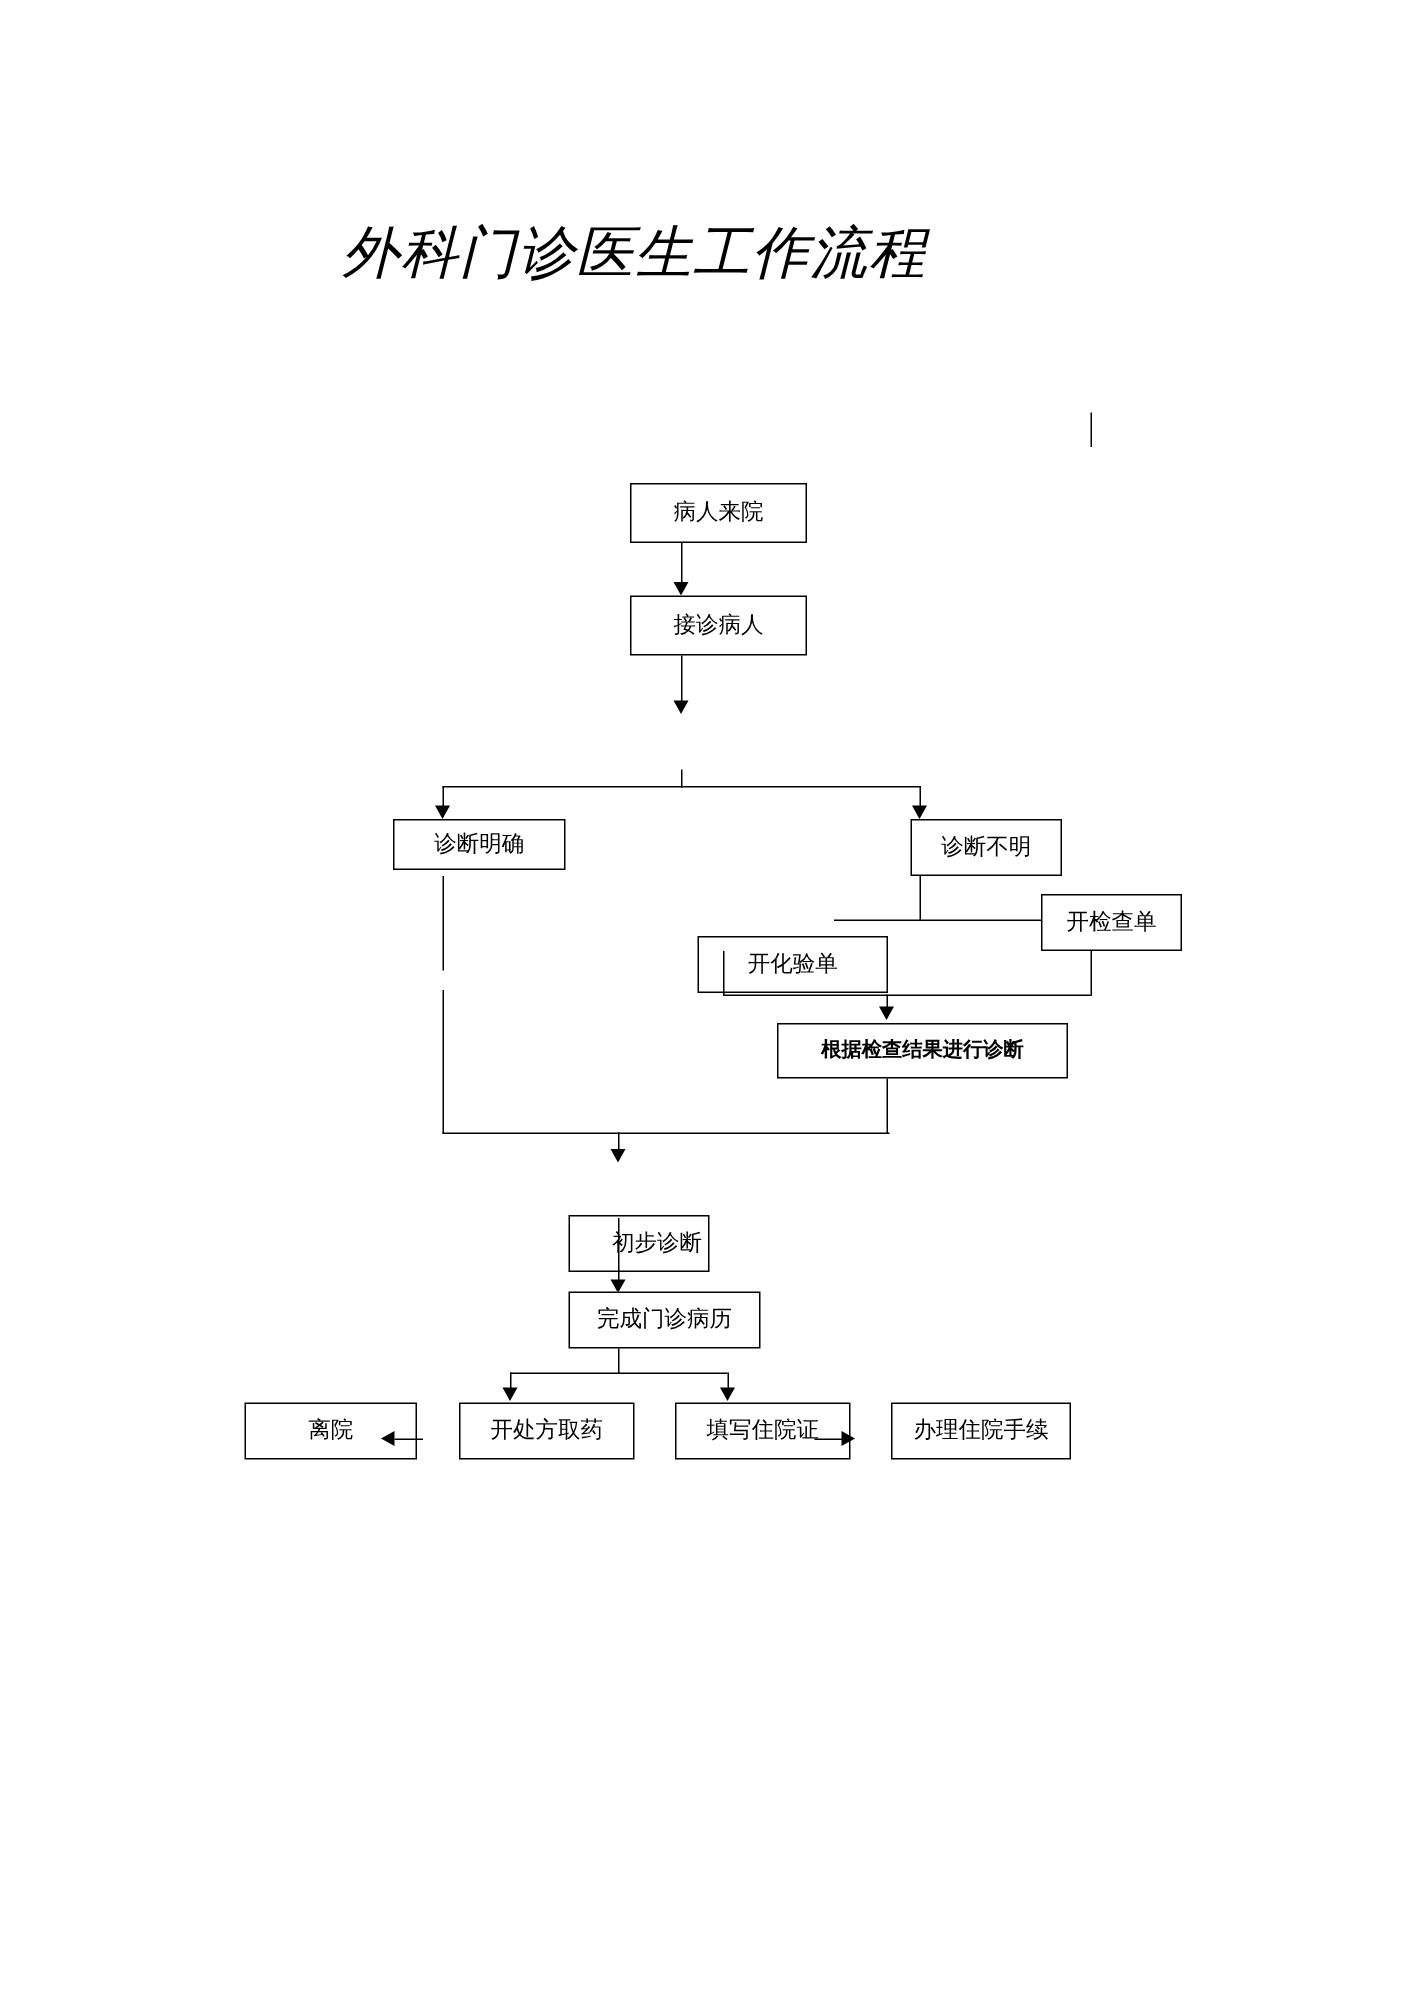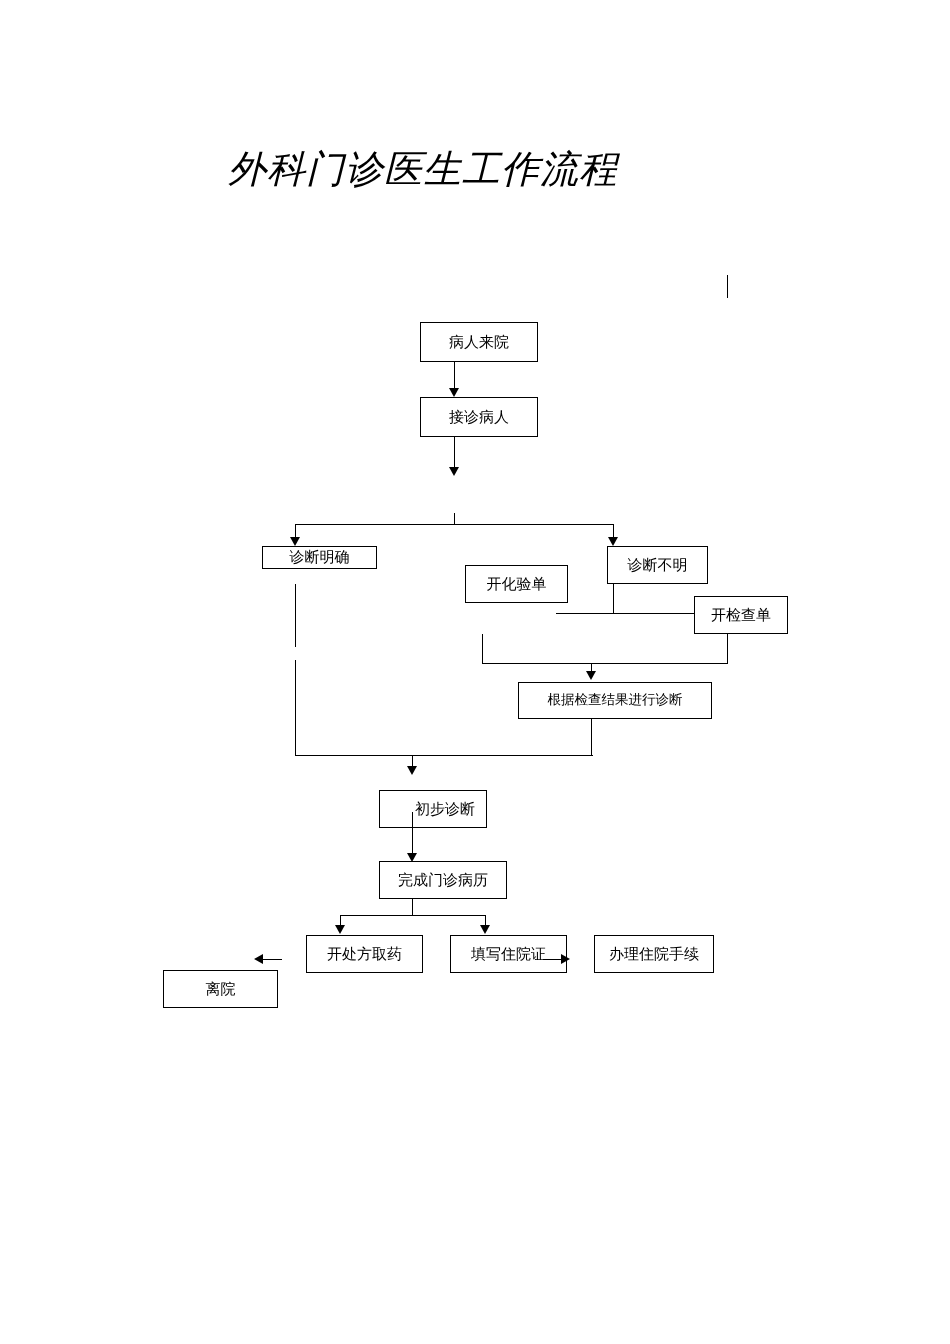--- a/index.html
+++ b/index.html
@@ -111,76 +111,76 @@
   <div class="arrow-down" style="left:448.5px; top:467px;"></div>
 
 
   <div class="vline" style="left:454px; top:513px; height:12px;"></div>
   <div class="hline" style="left:295px; top:524px; width:319px;"></div>
   <div class="vline" style="left:295px; top:524px; height:14px;"></div>
   <div class="arrow-down" style="left:289.5px; top:537px;"></div>
   <div class="vline" style="left:613px; top:524px; height:14px;"></div>
   <div class="arrow-down" style="left:607.5px; top:537px;"></div>
 
-  <div class="node" style="left:238px; top:546px; width:115px; height:23px;">
+  <div class="node" style="left:238px; top:546px; width:115px; height:34px;">
     <span>诊断明确</span>
   </div>
 
   <div class="node" style="left:583px; top:546px; width:101px; height:38px;">
     <span>诊断不明</span>
   </div>
 
   <div class="vline" style="left:295px; top:584px; height:63px;"></div>
   <div class="vline" style="left:295px; top:660px; height:96px;"></div>
 
   <div class="vline" style="left:613px; top:584px; height:30px;"></div>
   <div class="hline" style="left:556px; top:613px; width:171px;"></div>
 
-  <div class="node" style="left:441px; top:565px; width:103px; height:38px;justify-content:center;">
+  <div class="node" style="left:441px; top:624px; width:127px; height:38px;justify-content:center;">
     <span>开化验单</span>
   </div>
 
   <div class="node" style="left:670px; top:596px; width:94px; height:38px;">
     <span>开检查单</span>
   </div>
 
   <div class="vline" style="left:482px; top:634px; height:30px;"></div>
   <div class="vline" style="left:727px; top:634px; height:30px;"></div>
   <div class="hline" style="left:482px; top:663px; width:245px;"></div>
   <div class="vline" style="left:591px; top:663px; height:9px;"></div>
   <div class="arrow-down" style="left:585.5px; top:671px;"></div>
 
-  <div class="node small" style="left:494px; top:682px; width:194px; height:37px;">
+  <div class="node small" style="left:494px; top:682px; width:194px; height:37px;font-weight:bold;">
     <span>根据检查结果进行诊断</span>
   </div>
 
   <div class="vline" style="left:591px; top:719px; height:37px;"></div>
   <div class="hline" style="left:295px; top:755px; width:298px;"></div>
   <div class="vline" style="left:412px; top:755px; height:12px;"></div>
   <div class="arrow-down" style="left:406.5px; top:766px;"></div>
 
-  <div class="node" style="left:355px; top:790px; width:108px; height:38px;padding-left:24px;">
+  <div class="node" style="left:355px; top:810px; width:94px; height:38px;padding-left:24px;">
     <span>初步诊断</span>
   </div>
 
   <div class="vline" style="left:412px; top:812px; height:42px;"></div>
   <div class="arrow-down" style="left:406.5px; top:853px;"></div>
 
   <div class="node" style="left:355px; top:861px; width:128px; height:38px;">
     <span>完成门诊病历</span>
   </div>
 
   <div class="vline" style="left:412px; top:899px; height:17px;"></div>
   <div class="hline" style="left:340px; top:915px; width:145px;"></div>
   <div class="vline" style="left:340px; top:915px; height:11px;"></div>
   <div class="arrow-down" style="left:334.5px; top:925px;"></div>
   <div class="vline" style="left:485px; top:915px; height:11px;"></div>
   <div class="arrow-down" style="left:479.5px; top:925px;"></div>
 
-  <div class="node" style="left:139px; top:970px; width:115px; height:38px;">
+  <div class="node" style="left:139px; top:935px; width:115px; height:38px;">
     <span>离院</span>
   </div>
 
   <div class="hline" style="left:263px; top:959px; width:19px;"></div>
   <div class="arrow-left" style="left:254px; top:953.5px;"></div>
 
   <div class="node" style="left:282px; top:935px; width:117px; height:38px;">
     <span>开处方取药</span>
   </div>
 

